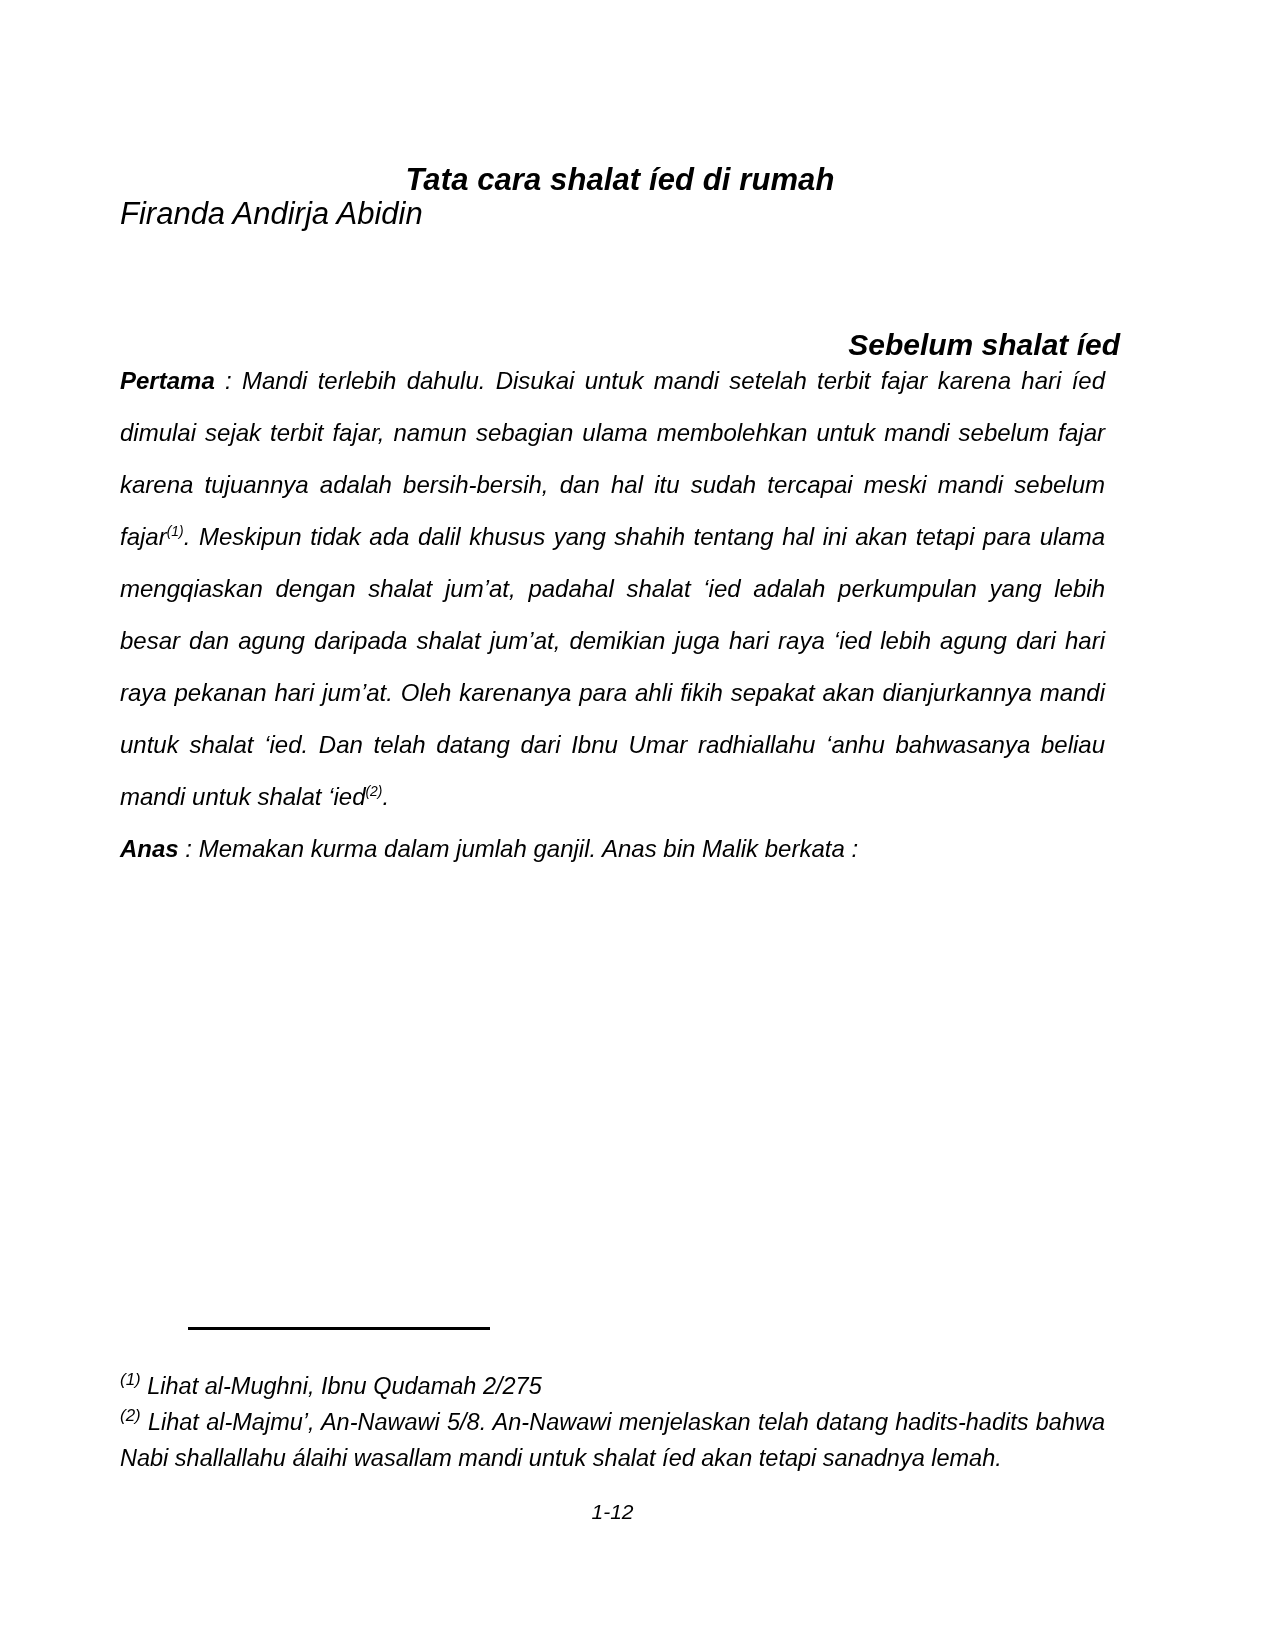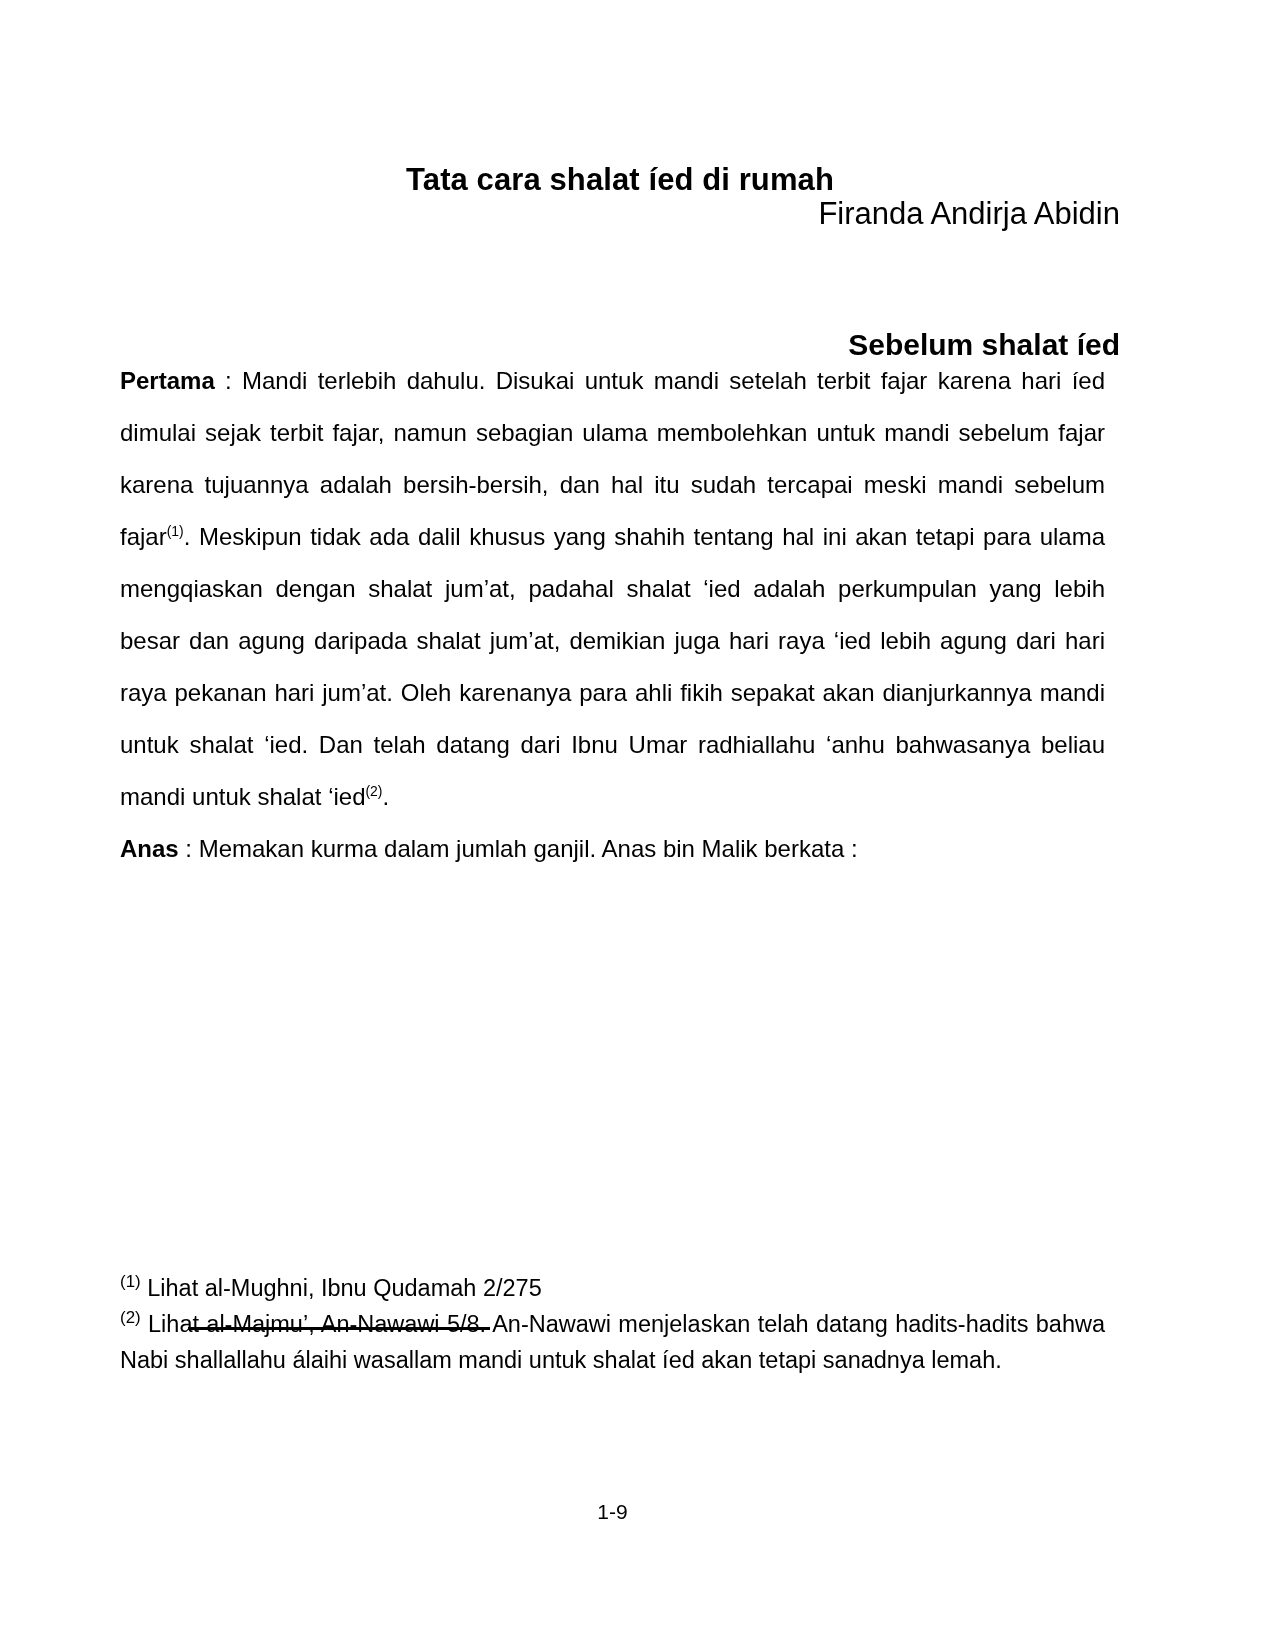--- a/index.html
+++ b/index.html
@@ -15,40 +15,41 @@
     color: #000000;
     overflow: hidden;
   }
 
   .page {
     position: absolute;
     left: 0; top: 0;
     width: 1275px;
     height: 1650px;
     box-sizing: border-box;
+    font-style: italic;
   }
 
   
   .doc-title {
     position: absolute;
     left: 120px;
     top: 141px;
     width: 1000px;
     text-align: center;
     font-size: 31px;
     font-weight: bold;
     letter-spacing: 0.1px;
     line-height: 1.15;
   }
   .doc-author {
     position: absolute;
     left: 120px;
     top: 196px;
     width: 1000px;
-    text-align: right;
+    text-align: left;
     font-size: 31px;
     font-weight: normal;
     line-height: 1.15;
   }
   .section-heading {
     position: absolute;
     left: 120px;
     top: 303px;
     width: 1000px;
     text-align: right;
@@ -89,21 +90,21 @@
     position: absolute;
     left: 188px;
     top: 1327px;
     width: 302px;
     height: 0;
     border-top: 3px solid #000;
   }
   .footnotes {
     position: absolute;
     left: 120px;
-    top: 1270px;
+    top: 1368px;
     width: 985px;
     font-size: 23.5px;
     line-height: 36px;
     text-align: justify;
   }
   .footnotes p {
     margin: 0;
     padding: 0;
   }
   .footnotes p.fn-1 { text-align: left; }
@@ -147,15 +148,15 @@
   <div class="fn-rule"></div>
 
   <div class="footnotes">
 
     <p class="fn-1"><sup class="fn-mark">(1)</sup><span> Lihat al-Mughni, Ibnu Qudamah 2/275</span></p>
 
     <p class="fn-2"><sup class="fn-mark">(2)</sup><span> Lihat al-Majmu’, An-Nawawi 5/8. An-Nawawi menjelaskan telah datang hadits-hadits bahwa Nabi shallallahu álaihi wasallam mandi untuk shalat íed akan tetapi sanadnya lemah.</span></p>
 
   </div>
 
-  <div class="page-footer">1-9</div>
+  <div class="page-footer">1-12</div>
 
 </div>
 
 </body></html>

